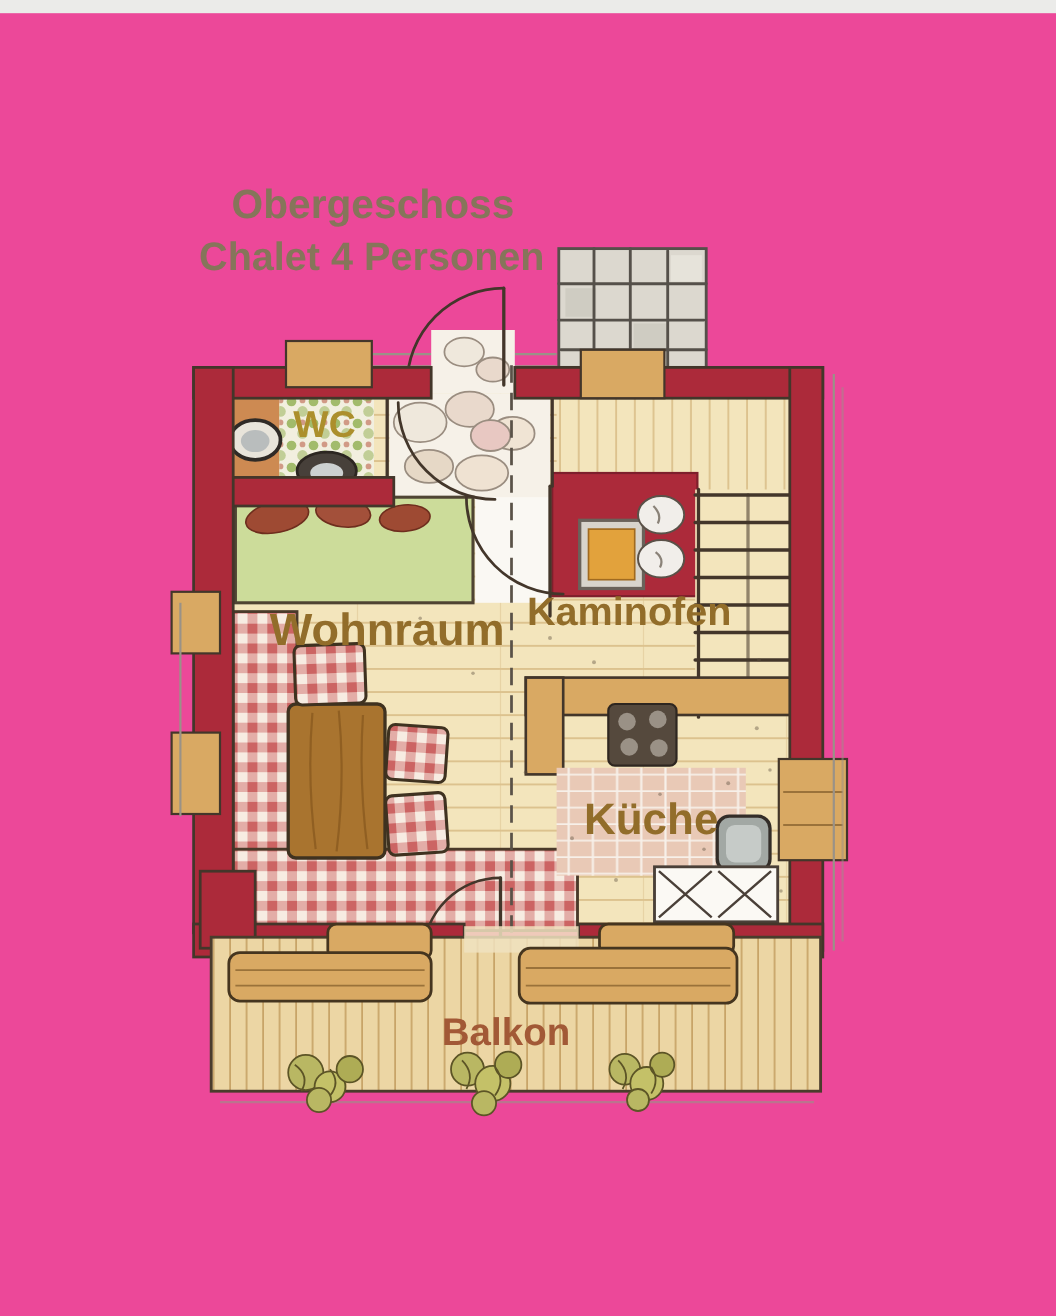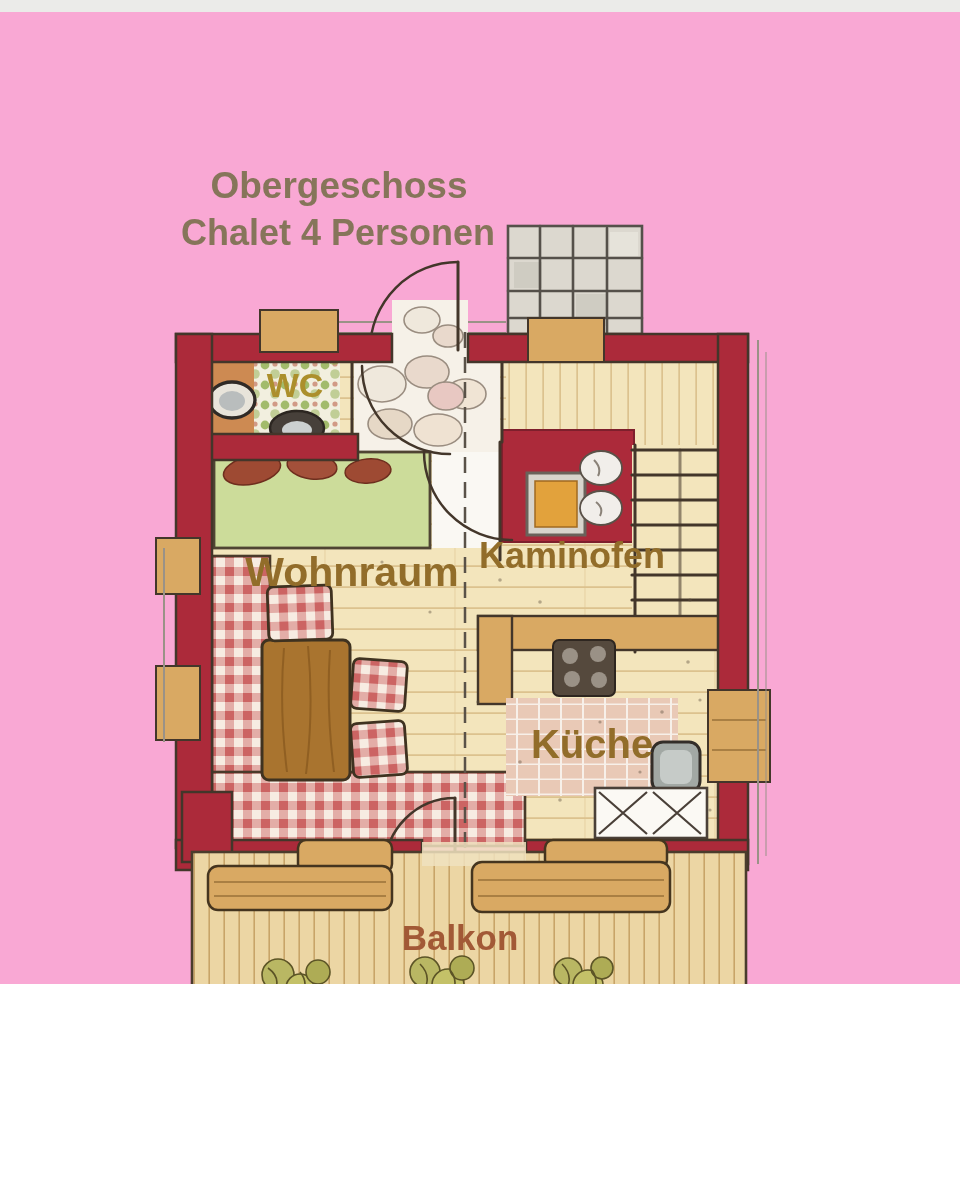--- a/index.html
+++ b/index.html
@@ -4,21 +4,21 @@
 <style>
   :root{
     --wall-red:#ac2a3a; --wood-floor:#f3e5bc; --wood-line:#dcc28e; --wood-beam:#d9a963;
     --deck-wood:#ecd6a4; --deck-line:#c8a468; --table-wood:#a9742f; --bed-green:#ccdc9a;
     --check-red:#c24848; --wc-green:#8fae4e; --floor-orange:#cd8a52; --tile-pink:#e9c9b6;
     --stone-gray:#dcd8cf; --fire-orange:#e2a23c; --cooktop-dark:#55493d; --sink-gray:#a2a8a4;
     --outline-dark:#43362a; --label-brown:#926d2a; --title-brown:#86755a; --balkon-brown:#a25936;
     --wc-label-yellow:#ac8f2c;
   }
   html,body{margin:0;padding:0;background:#ffffff;}
-  .page{position:relative;width:960px;height:984px;background:#f9a8d4;overflow:hidden;
+  .page{position:relative;width:960px;height:1196px;background:#ec4899;overflow:hidden;
         font-family:"Liberation Sans",sans-serif;}
   svg{position:absolute;left:0;top:0;}
   .wall{fill:var(--wall-red);stroke:var(--outline-dark);stroke-width:2.5;}
   .beam{fill:var(--wood-beam);stroke:var(--outline-dark);stroke-width:2;}
   .arc{fill:none;stroke:var(--outline-dark);stroke-width:2.5;stroke-linecap:round;}
   .part{stroke:var(--outline-dark);stroke-width:3;stroke-linecap:round;}
   .tread{stroke:var(--outline-dark);stroke-width:3.2;stroke-linecap:round;}
   .lbl{font-family:"Liberation Sans",sans-serif;font-weight:bold;fill:var(--label-brown);}
   .title-t{font-family:"Liberation Sans",sans-serif;font-weight:bold;fill:var(--title-brown);}
   .stoneline{stroke:#55504a;stroke-width:2.6;stroke-linecap:round;fill:none;}

